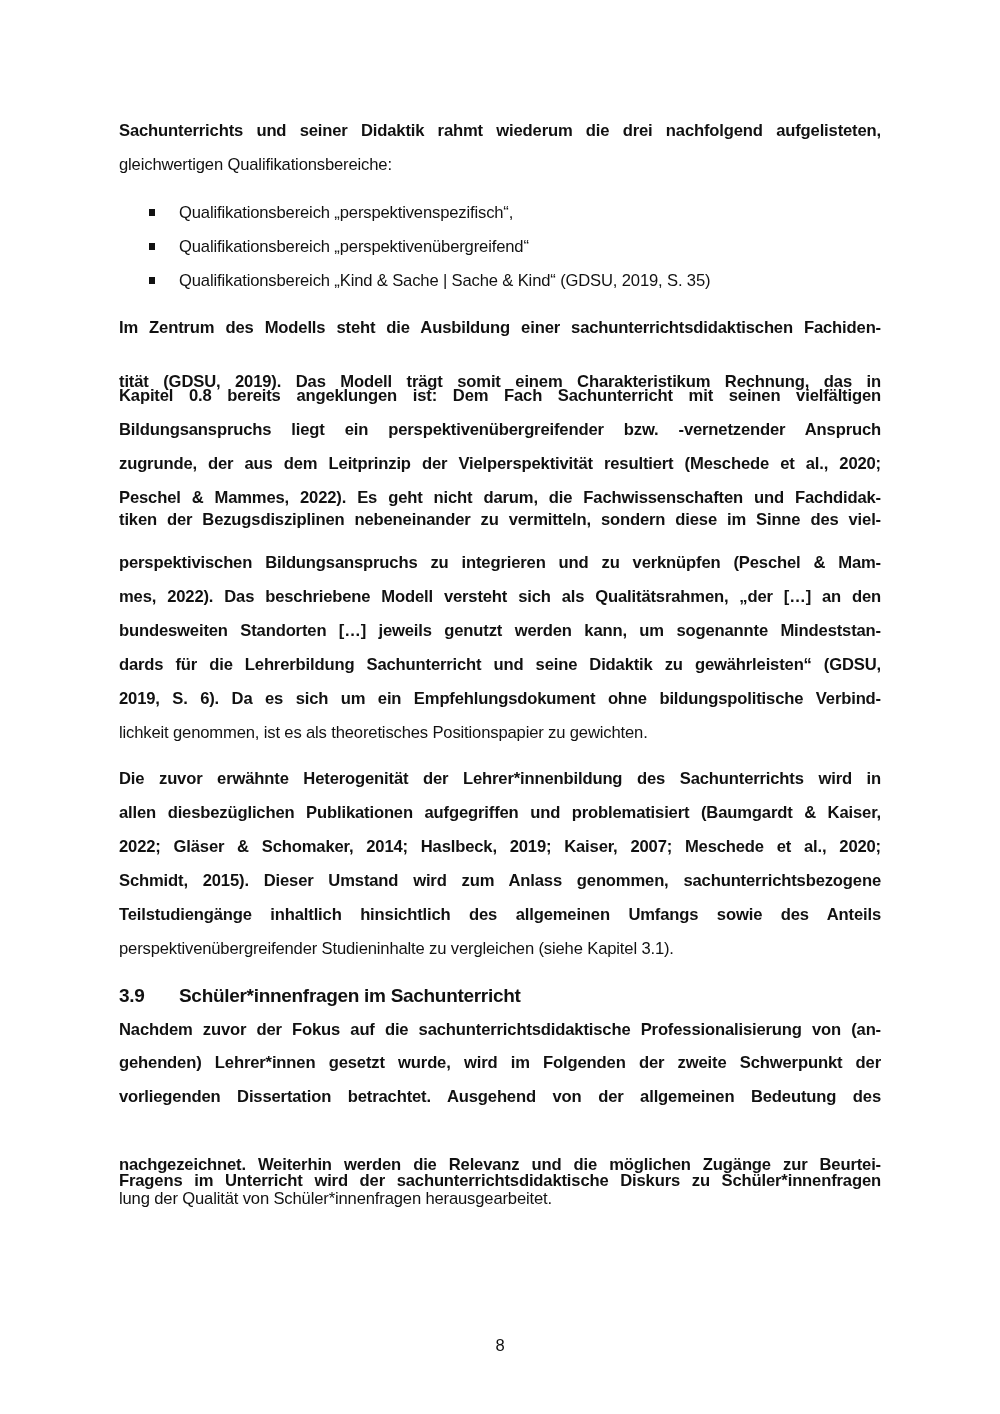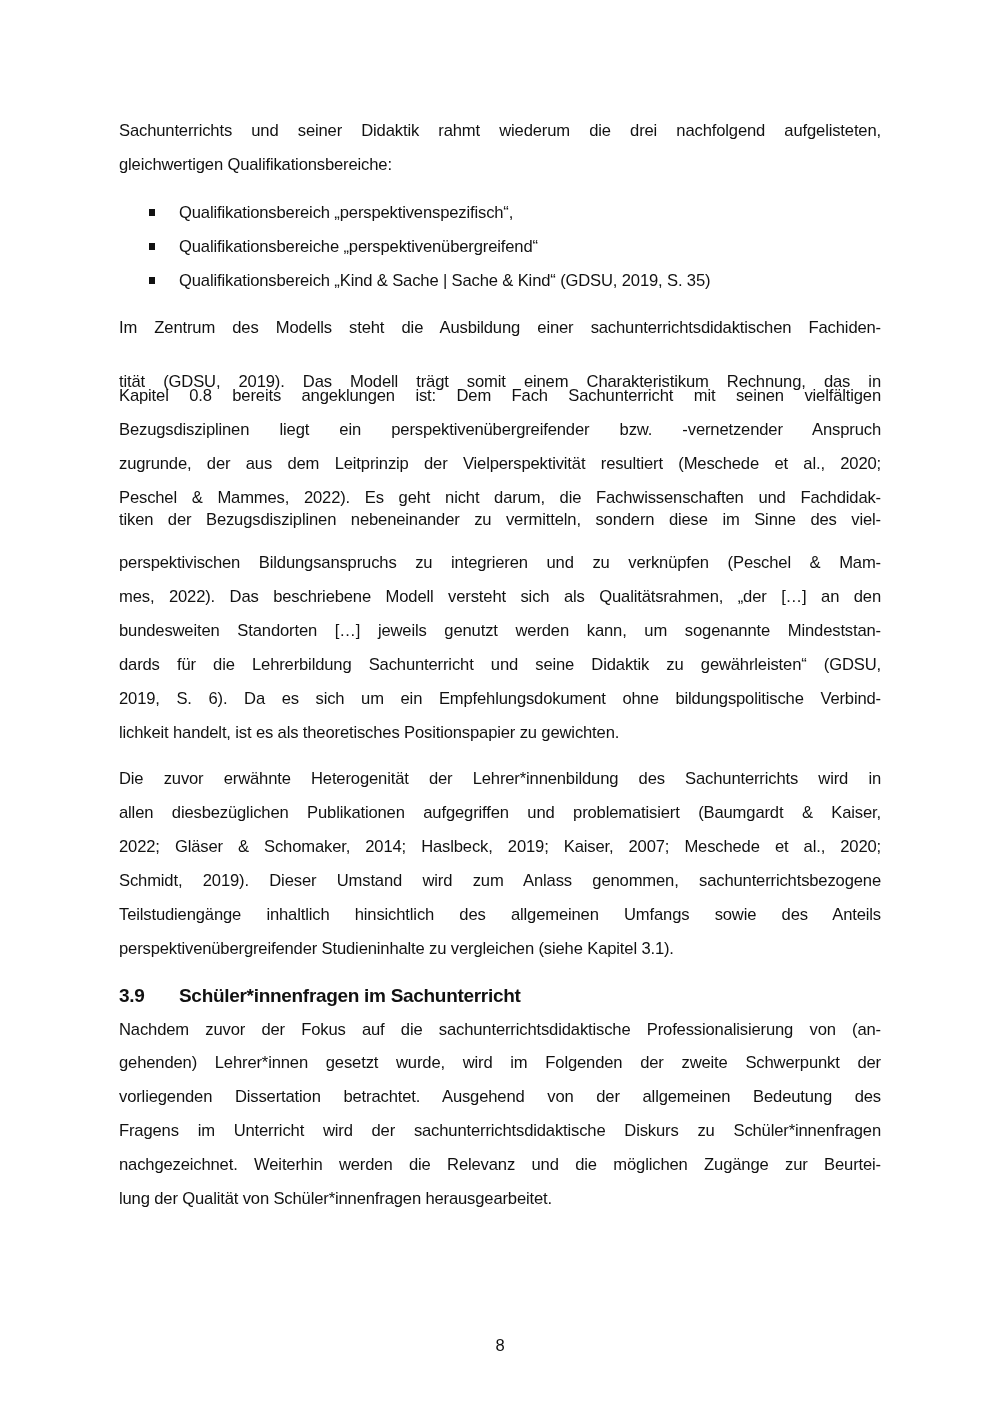--- a/index.html
+++ b/index.html
@@ -26,20 +26,21 @@
       left: 0;
       width: 762px;
       font-size: 16.6px;
       line-height: 20px;
       white-space: nowrap;
       letter-spacing: -0.15px;
     }
     .justify {
       text-align: justify;
       text-align-last: justify;
+      font-weight: bold;
     }
     .bullet-line {
       position: absolute;
       left: 0;
       width: 762px;
       font-size: 16.6px;
       line-height: 20px;
       white-space: nowrap;
       letter-spacing: -0.15px;
     }
@@ -93,62 +94,62 @@
     <div class="line" style="top:155px">gleichwertigen Qualifikationsbereiche:</div>
   </div>
 
   <div>
     <div class="bullet-line" style="top:203px">
       <span class="bullet-marker"></span>
       <span class="bullet-text">Qualifikationsbereich „perspektivenspezifisch“,</span>
     </div>
     <div class="bullet-line" style="top:237px">
       <span class="bullet-marker"></span>
-      <span class="bullet-text">Qualifikationsbereiche „perspektivenübergreifend“</span>
+      <span class="bullet-text">Qualifikationsbereich „perspektivenübergreifend“</span>
     </div>
     <div class="bullet-line" style="top:271px">
       <span class="bullet-marker"></span>
       <span class="bullet-text">Qualifikationsbereich „Kind &amp; Sache | Sache &amp; Kind“ (GDSU, 2019, S. 35)</span>
     </div>
   </div>
 
   <div>
     <div class="line justify" style="top:318px">Im Zentrum des Modells steht die Ausbildung einer sachunterrichtsdidaktischen Fachiden-</div>
     <div class="line justify" style="top:372px">tität (GDSU, 2019). Das Modell trägt somit einem Charakteristikum Rechnung, das in</div>
     <div class="line justify" style="top:386px">Kapitel 0.8 bereits angeklungen ist: Dem Fach Sachunterricht mit seinen vielfältigen</div>
-    <div class="line justify" style="top:420px">Bezugsdisziplinen liegt ein perspektivenübergreifender bzw. -vernetzender Anspruch</div>
+    <div class="line justify" style="top:420px">Bildungsanspruchs liegt ein perspektivenübergreifender bzw. -vernetzender Anspruch</div>
     <div class="line justify" style="top:454px">zugrunde, der aus dem Leitprinzip der Vielperspektivität resultiert (Meschede et al., 2020;</div>
     <div class="line justify" style="top:488px">Peschel &amp; Mammes, 2022). Es geht nicht darum, die Fachwissenschaften und Fachdidak-</div>
     <div class="line justify" style="top:510px">tiken der Bezugsdisziplinen nebeneinander zu vermitteln, sondern diese im Sinne des viel-</div>
     <div class="line justify" style="top:553px">perspektivischen Bildungsanspruchs zu integrieren und zu verknüpfen (Peschel &amp; Mam-</div>
     <div class="line justify" style="top:587px">mes, 2022). Das beschriebene Modell versteht sich als Qualitätsrahmen, „der […] an den</div>
     <div class="line justify" style="top:621px">bundesweiten Standorten […] jeweils genutzt werden kann, um sogenannte Mindeststan-</div>
     <div class="line justify" style="top:655px">dards für die Lehrerbildung Sachunterricht und seine Didaktik zu gewährleisten“ (GDSU,</div>
     <div class="line justify" style="top:689px">2019, S. 6). Da es sich um ein Empfehlungsdokument ohne bildungspolitische Verbind-</div>
-    <div class="line" style="top:723px">lichkeit handelt, ist es als theoretisches Positionspapier zu gewichten.</div>
+    <div class="line" style="top:723px">lichkeit genommen, ist es als theoretisches Positionspapier zu gewichten.</div>
   </div>
 
   <div>
     <div class="line justify" style="top:769px">Die zuvor erwähnte Heterogenität der Lehrer*innenbildung des Sachunterrichts wird in</div>
     <div class="line justify" style="top:803px">allen diesbezüglichen Publikationen aufgegriffen und problematisiert (Baumgardt &amp; Kaiser,</div>
     <div class="line justify" style="top:837px">2022; Gläser &amp; Schomaker, 2014; Haslbeck, 2019; Kaiser, 2007; Meschede et al., 2020;</div>
-    <div class="line justify" style="top:871px">Schmidt, 2019). Dieser Umstand wird zum Anlass genommen, sachunterrichtsbezogene</div>
+    <div class="line justify" style="top:871px">Schmidt, 2015). Dieser Umstand wird zum Anlass genommen, sachunterrichtsbezogene</div>
     <div class="line justify" style="top:905px">Teilstudiengänge inhaltlich hinsichtlich des allgemeinen Umfangs sowie des Anteils</div>
     <div class="line" style="top:939px">perspektivenübergreifender Studieninhalte zu vergleichen (siehe Kapitel 3.1).</div>
   </div>
 
   <div class="heading" style="top:984px">
     <span class="heading-num">3.9</span>
     <span class="heading-title">Schüler*innenfragen im Sachunterricht</span>
   </div>
 
   <div>
     <div class="line justify" style="top:1020px">Nachdem zuvor der Fokus auf die sachunterrichtsdidaktische Professionalisierung von (an-</div>
     <div class="line justify" style="top:1053px">gehenden) Lehrer*innen gesetzt wurde, wird im Folgenden der zweite Schwerpunkt der</div>
     <div class="line justify" style="top:1087px">vorliegenden Dissertation betrachtet. Ausgehend von der allgemeinen Bedeutung des</div>
-    <div class="line justify" style="top:1121px">Fragens im Unterricht wird der sachunterrichtsdidaktische Diskurs zu Schüler*innenfragen</div>
+    <div class="line justify" style="top:1171px">Fragens im Unterricht wird der sachunterrichtsdidaktische Diskurs zu Schüler*innenfragen</div>
     <div class="line justify" style="top:1155px">nachgezeichnet. Weiterhin werden die Relevanz und die möglichen Zugänge zur Beurtei-</div>
     <div class="line" style="top:1189px">lung der Qualität von Schüler*innenfragen herausgearbeitet.</div>
   </div>
 
   <div class="page-number">8</div>
 
 </div>
 
 </body></html>

